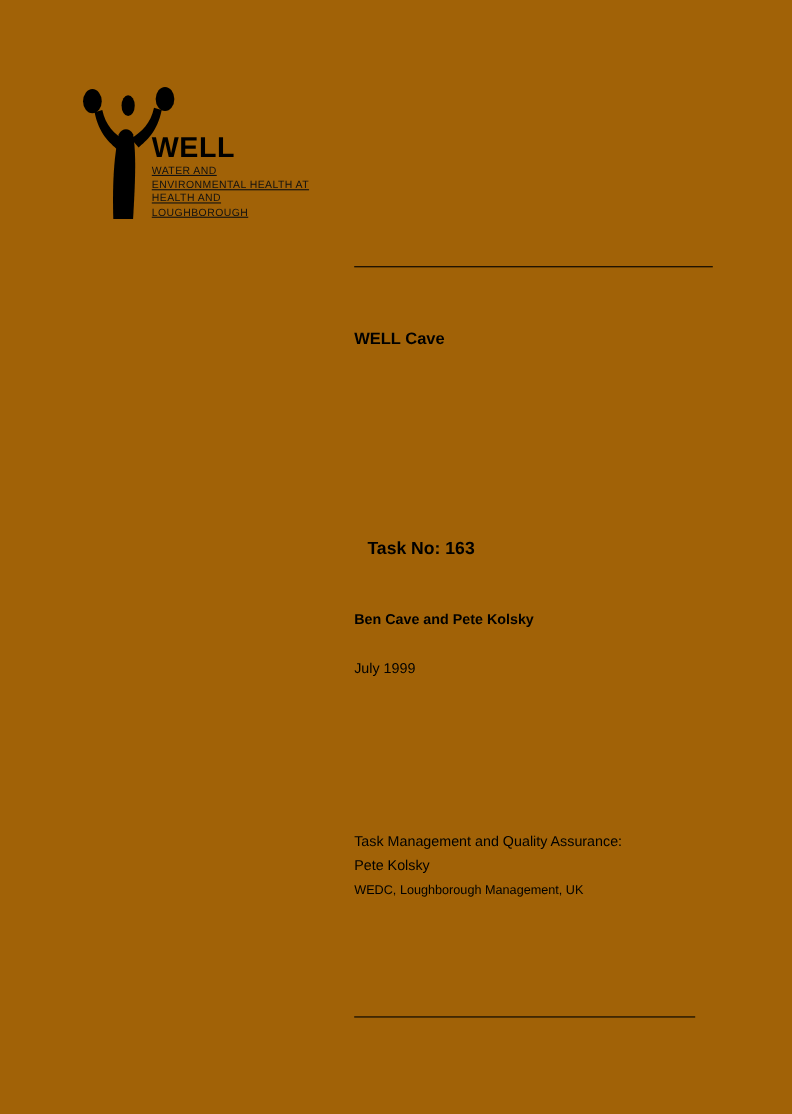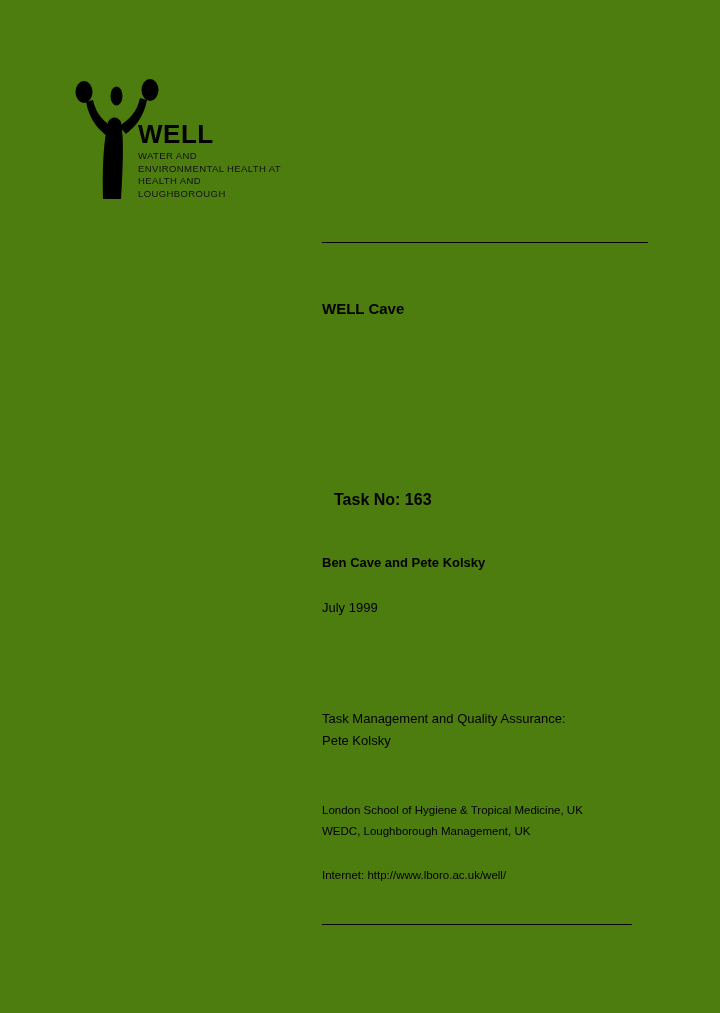--- a/index.html
+++ b/index.html
@@ -12,21 +12,21 @@
     height: 1013px;
     position: relative;
     font-family: "Liberation Sans", sans-serif;
     color: #000000;
     overflow: hidden;
   }
 
   .page {
     position: absolute;
     inset: 0;
-    background: #4d7c0f;
+    background: #a16207;
   }
 
   
   .logo-block {
     position: absolute;
     left: 74px;
     top: 78px;
     width: 235px;
     height: 130px;
   }
@@ -50,20 +50,21 @@
     line-height: 1;
     color: #000;
   }
   .logo-sub {
     font-size: 9.5px;
     line-height: 12.5px;
     letter-spacing: 0.4px;
     color: #111;
     margin-top: 3px;
     white-space: nowrap;
+    text-decoration: underline;
   }
 
   
   .title-col {
     position: absolute;
     left: 322px;
     top: 0;
     width: 340px;
     height: 100%;
   }
@@ -118,21 +119,21 @@
     position: absolute;
     left: 0;
     top: 600px;
     font-size: 13px;
     text-align: center;
   }
 
   .qa-block {
     position: absolute;
     left: 0;
-    top: 708px;
+    top: 754px;
     font-size: 13px;
     line-height: 22px;
   }
   .affil-block {
     position: absolute;
     left: 0;
     top: 800px;
     font-size: 11.5px;
     line-height: 21px;
   }
@@ -186,24 +187,22 @@
     <div class="authors">Ben Cave and Pete Kolsky</div>
 
     <div class="date">July 1999</div>
 
     <div class="qa-block">
       <span class="line">Task Management and Quality Assurance:</span>
       <span class="line">Pete Kolsky</span>
     </div>
 
     <div class="affil-block">
-      <span class="line">London School of Hygiene &amp; Tropical Medicine, UK</span>
       <span class="line">WEDC, Loughborough Management, UK</span>
     </div>
 
     <div class="contact-block">
-      <span class="line">Internet: http://www.lboro.ac.uk/well/</span>
     </div>
 
     <div class="rule-bottom"></div>
   </div>
 
 </div>
 
 </body></html>

